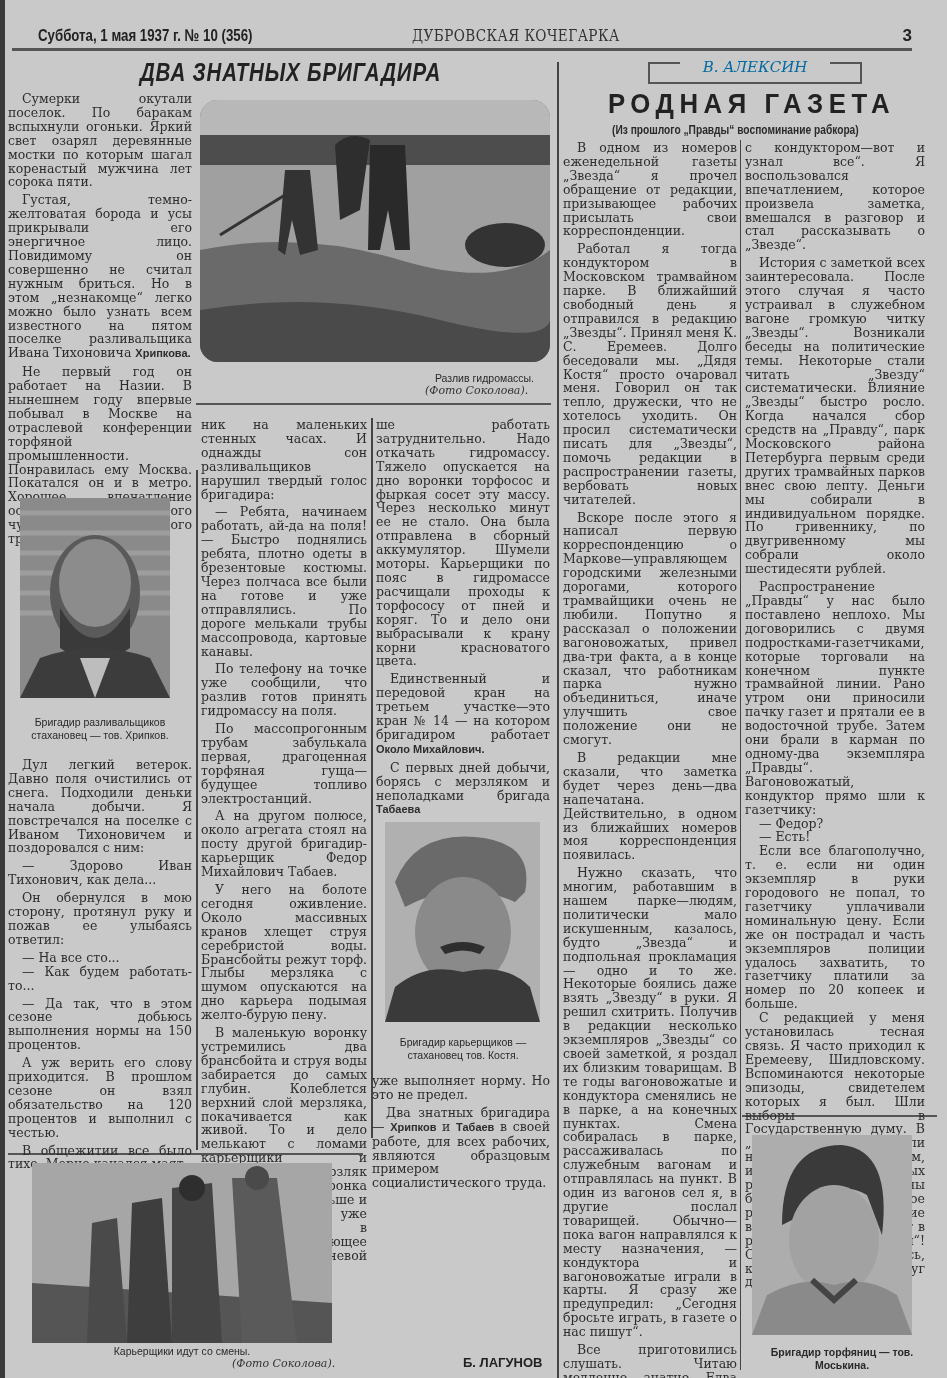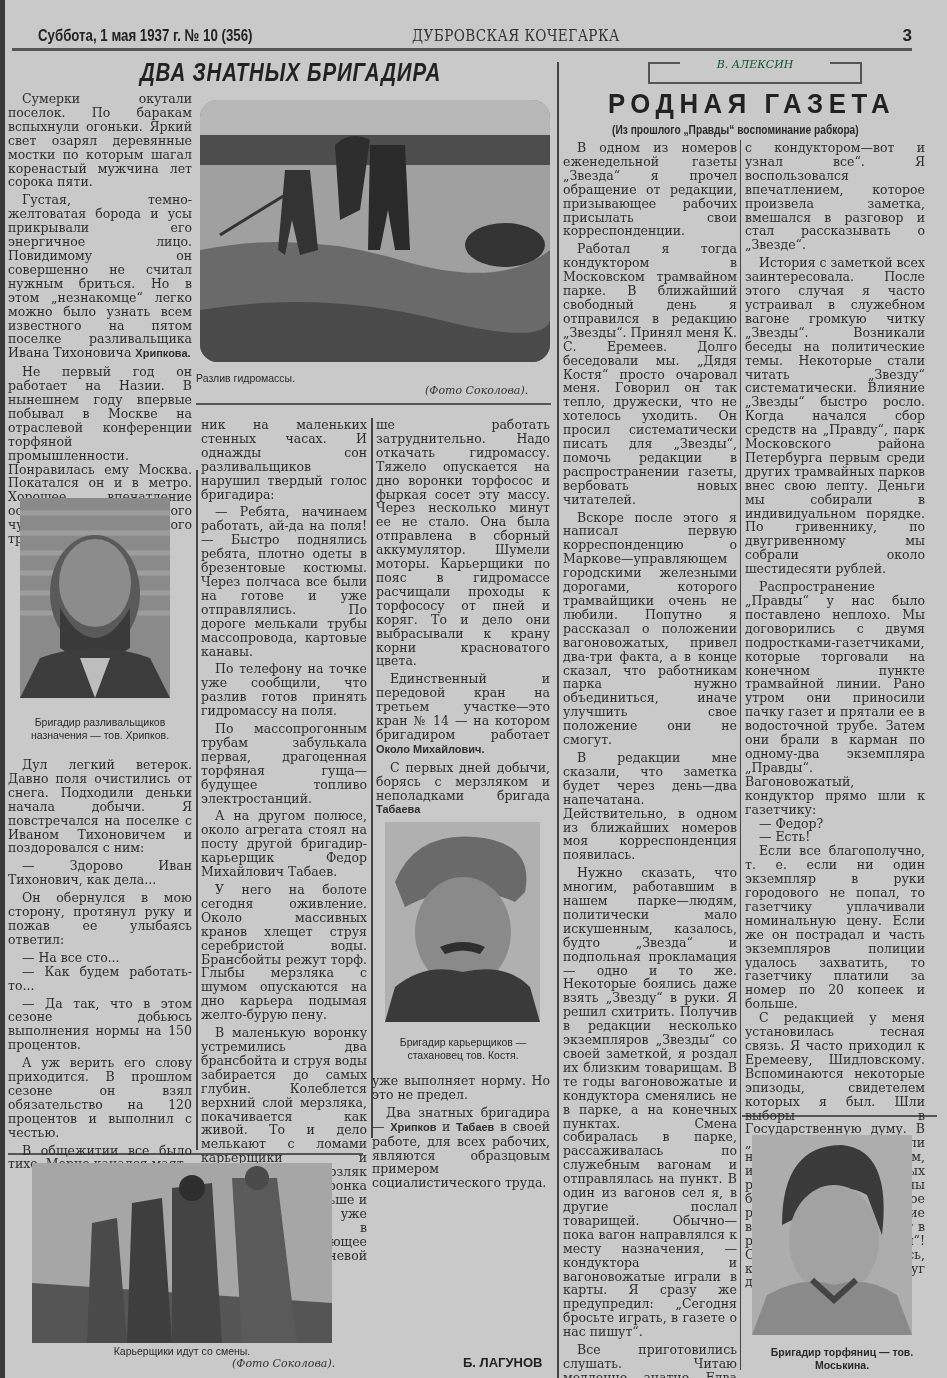--- a/index.html
+++ b/index.html
@@ -19,21 +19,21 @@
   .mh-rule { position:absolute; left:0; right:0; top:22px; height:3px; background:#555; }
   .vrule { position:absolute; width:2px; background:#444; }
   .hrule { position:absolute; height:2px; background:#555; }
   .col { position:absolute; font-size:12.5px; line-height:13.9px; text-align:justify; hyphens:manual; color:#2d2d2d; }
   .col p { margin:0 0 4px 0; text-indent:14px; }
   b.nm { font-family:"Liberation Sans", sans-serif; font-weight:bold; font-size:11px; }
   .headline1 { position:absolute; left:140px; top:58px; width:300px; font-family:"Liberation Sans", sans-serif; font-weight:bold; font-style:italic; font-size:25px; letter-spacing:1px; transform:scaleX(0.82); transform-origin:left top; color:#222; white-space:nowrap; }
   .author-box { position:absolute; left:648px; top:62px; width:210px; height:20px; border:2px solid #555; border-top:none; }
   .author-box::before { content:""; position:absolute; left:0; top:0; width:30px; height:2px; background:#555; }
   .author-box::after { content:""; position:absolute; right:0; top:0; width:30px; height:2px; background:#555; }
-  .author { position:absolute; left:0; right:0; top:-4px; text-align:center; font-style:italic; font-size:11px; color:#14532d; }
+  .author { position:absolute; left:0; right:0; top:-4px; text-align:center; font-style:italic; font-size:15px; color:#0369a1; }
   .headline2 { position:absolute; left:608px; top:88px; width:270px; font-family:"Liberation Sans", sans-serif; font-weight:bold; font-size:28px; letter-spacing:6px; transform:scaleX(0.92); transform-origin:left top; color:#222; white-space:nowrap; }
   .subhead { position:absolute; left:612px; top:123px; width:260px; font-family:"Liberation Sans", sans-serif; font-weight:bold; font-size:12px; transform:scaleX(0.85); transform-origin:left top; white-space:nowrap; color:#2a2a2a; }
   .photo { position:absolute; background:#6b6b6b; overflow:hidden; }
   .photo svg { width:100%; height:100%; display:block; }
   .caption { position:absolute; font-family:"Liberation Sans", sans-serif; font-size:10.5px; text-align:center; color:#2a2a2a; line-height:13px; }
   .credit { position:absolute; font-style:italic; font-size:11px; color:#333; }
   .signature { position:absolute; font-family:"Liberation Sans", sans-serif; font-weight:bold; font-size:13px; color:#222; }
 </style>
 </head>
 <body>
@@ -77,21 +77,21 @@
         </g>
       <ellipse cx="75" cy="95" rx="45" ry="58" fill="#5a5a5a"></ellipse>
       <ellipse cx="75" cy="85" rx="36" ry="44" fill="#8c8c8c"></ellipse>
       <path d="M40 110 Q75 170 110 110 L110 150 Q75 175 40 150Z" fill="#3a3a3a"></path>
       <path d="M0 200 L20 160 Q75 140 130 160 L150 200Z" fill="#3c3c3c"></path>
       <path d="M60 160 L75 200 L90 160Z" fill="#bdbdbd"></path>
     </svg>
   </div>
   <div class="caption" style="left:8px; top:716px; width:184px;">
     <div>Бригадир разливальщиков</div>
-    <div>назначения — тов. Хрипков.</div>
+    <div>стахановец — тов. Хрипков.</div>
   </div>
 
   <div class="col" style="left:8px; top:758px; width:184px;">
     <p>Дул легкий ветерок. Давно поля очистились от снега. Подходили деньки начала добычи. Я повстречался на поселке с Иваном Тихоновичем и поздоровался с ним:</p>
     <p>— Здорово Иван Тихонович, как дела...</p>
     <p>Он обернулся в мою сторону, протянул руку и пожав ее улыбаясь ответил:</p>
     <p style="margin:0">— На все сто...</p>
     <p>— Как будем работать-то...</p>
     <p>— Да так, что в этом сезоне добьюсь выполнения нормы на 150 процентов.</p>
     <p>А уж верить его слову приходится. В прошлом сезоне он взял обязательство на 120 процентов и выполнил с честью.</p>
@@ -106,21 +106,21 @@
       <rect y="65" width="350" height="200" fill="#a0a0a0"></rect>
       <path d="M0 150 Q100 130 200 160 T350 150 L350 262 L0 262Z" fill="#6a6a6a"></path>
       <path d="M0 210 Q120 190 240 220 T350 210 L350 262 L0 262Z" fill="#4a4a4a"></path>
       <path d="M85 70 L110 70 L118 150 L100 155 L92 120 L85 155 L78 150Z" fill="#333"></path>
       <line x1="85" y1="95" x2="20" y2="135" stroke="#333" stroke-width="3"></line>
       <path d="M135 45 Q150 30 170 40 L160 110 L140 120 Z" fill="#2e2e2e"></path>
       <path d="M170 45 L205 45 L210 150 L195 150 L188 110 L180 150 L168 150Z" fill="#2a2a2a"></path>
       <ellipse cx="305" cy="145" rx="40" ry="22" fill="#333"></ellipse>
     </svg>
   </div>
-  <div class="caption" style="left:196px; top:372px; width:350px; text-align:left;">Разлив гидромассы.</div>
+  <div class="caption" style="left:184px; top:372px; width:350px; text-align:right;">Разлив гидромассы.</div>
   <div class="credit" style="left:425px; top:384px;">(Фото Соколова).</div>
 
   <div class="col" style="left:201px; top:418px; width:166px;">
     <p style="text-indent:0">ник на маленьких стенных часах. И однажды сон разливальщиков нарушил твердый голос бригадира:</p>
     <p>— Ребята, начинаем работать, ай-да на поля!— Быстро поднялись ребята, плотно одеты в брезентовые костюмы. Через полчаса все были на готове и уже отправлялись. По дороге мелькали трубы массопровода, картовые канавы.</p>
     <p>По телефону на точке уже сообщили, что разлив готов принять гидромассу на поля.</p>
     <p>По массопрогонным трубам забулькала первая, драгоценная торфяная гуща—будущее топливо электростанций.</p>
     <p>А на другом полюсе, около агрегата стоял на посту другой бригадир-карьерщик Федор Михайлович Табаев.</p>
     <p>У него на болоте сегодня оживление. Около массивных кранов хлещет струя серебристой воды. Брансбойты режут торф. Глыбы мерзляка с шумом опускаются на дно карьера подымая желто-бурую пену.</p>
     <p>В маленькую воронку устремились два брансбойта и струя воды забирается до самых глубин. Колеблется верхний слой мерзляка, покачивается как живой. То и дело мелькают с ломами карьерщики и подрубают мерзляк ломами. Воронка становится все больше и больше и вот уже превращается в небольшое бушующее озеро коричневой окраски. Даль-</p>

